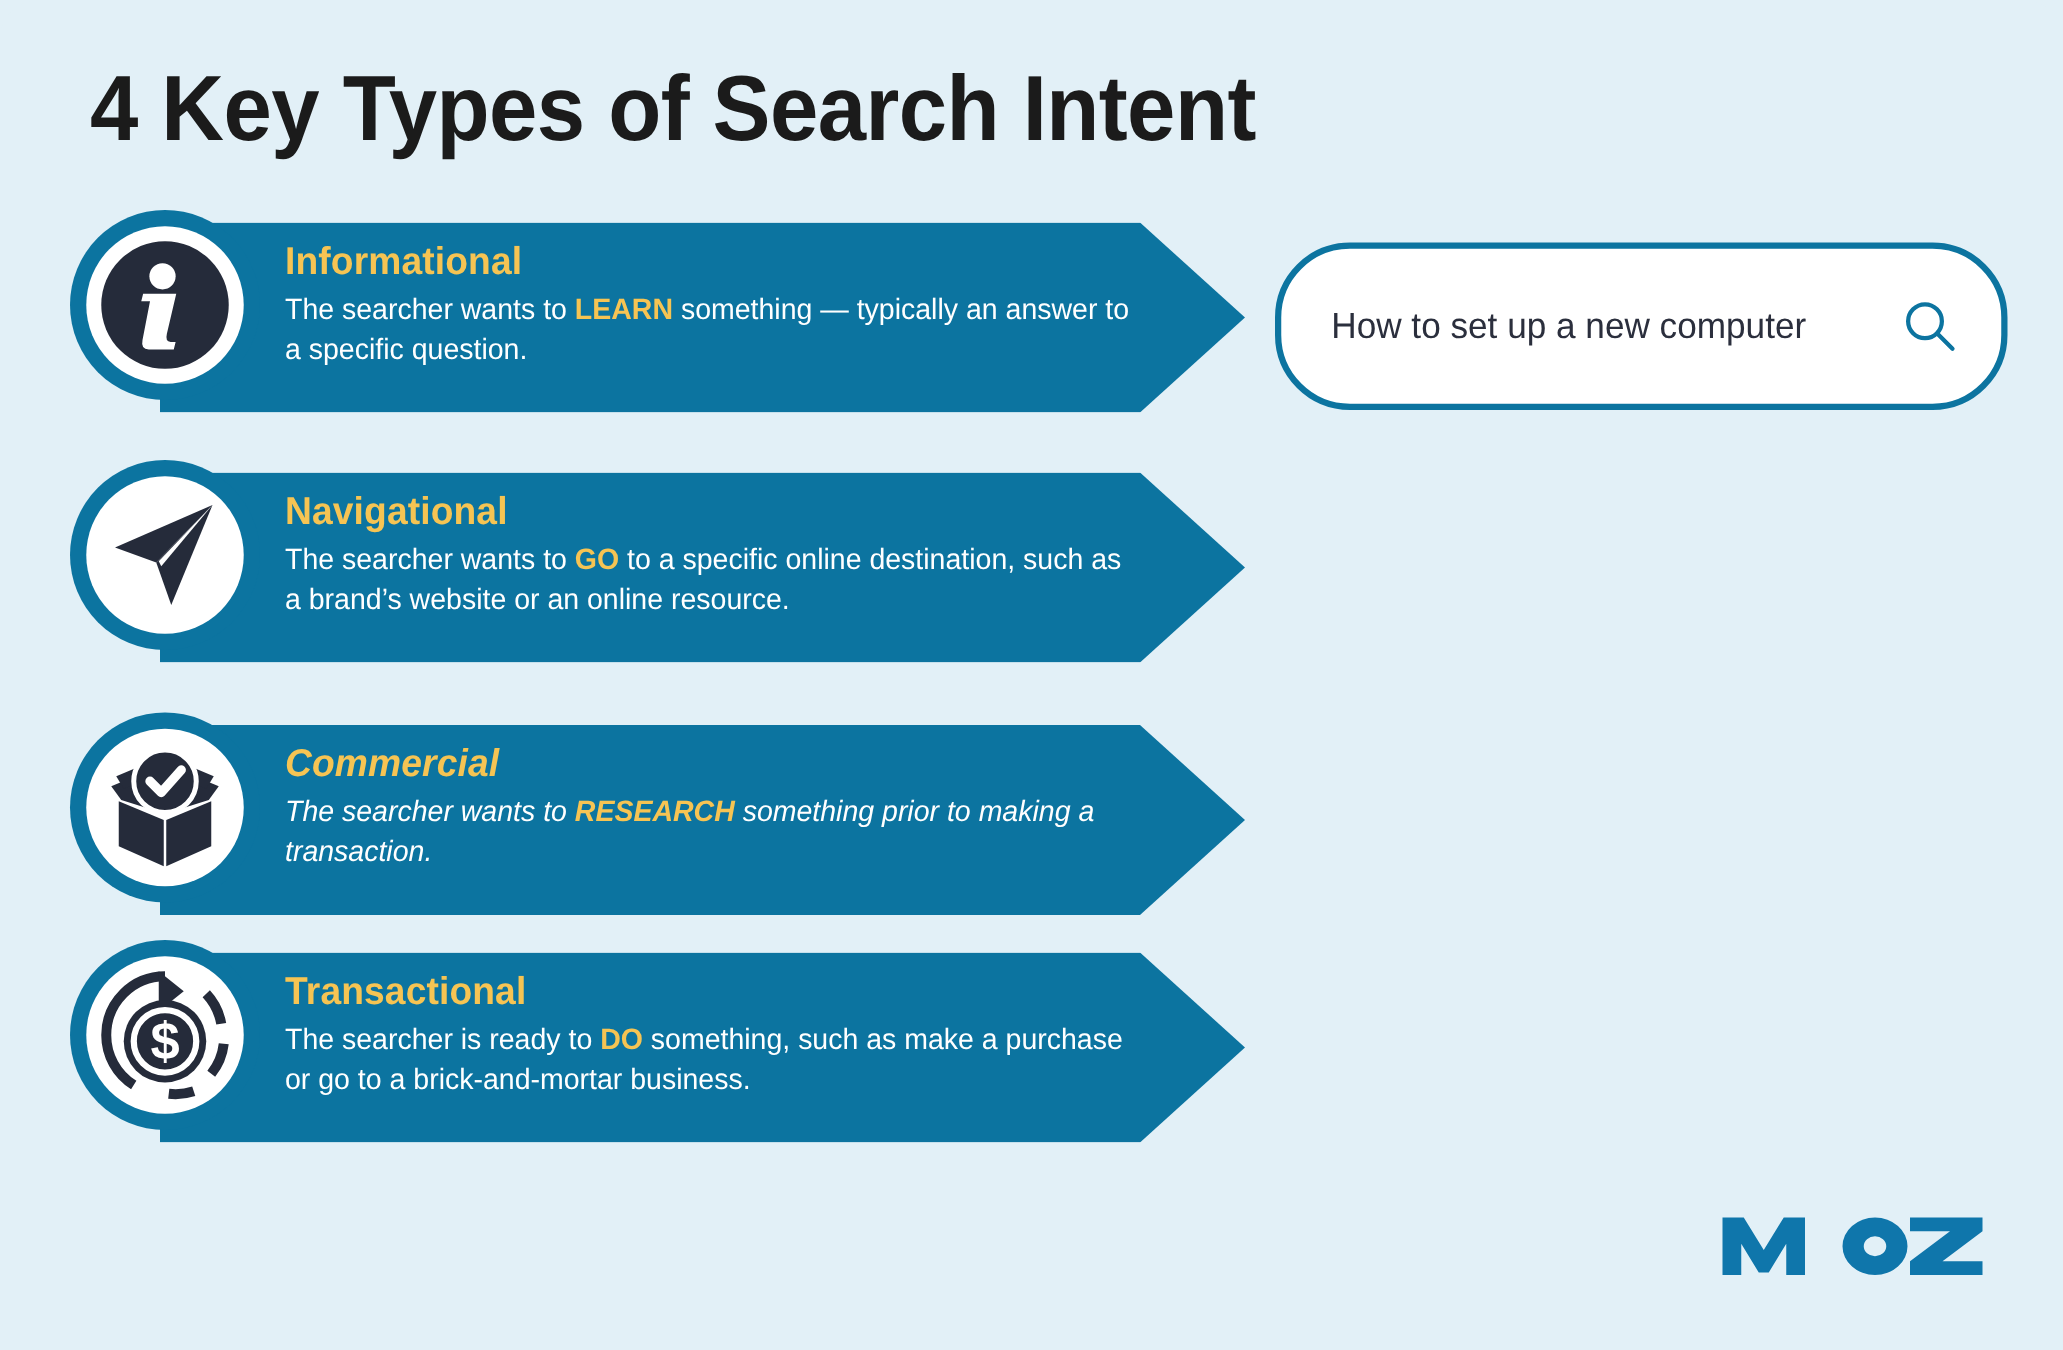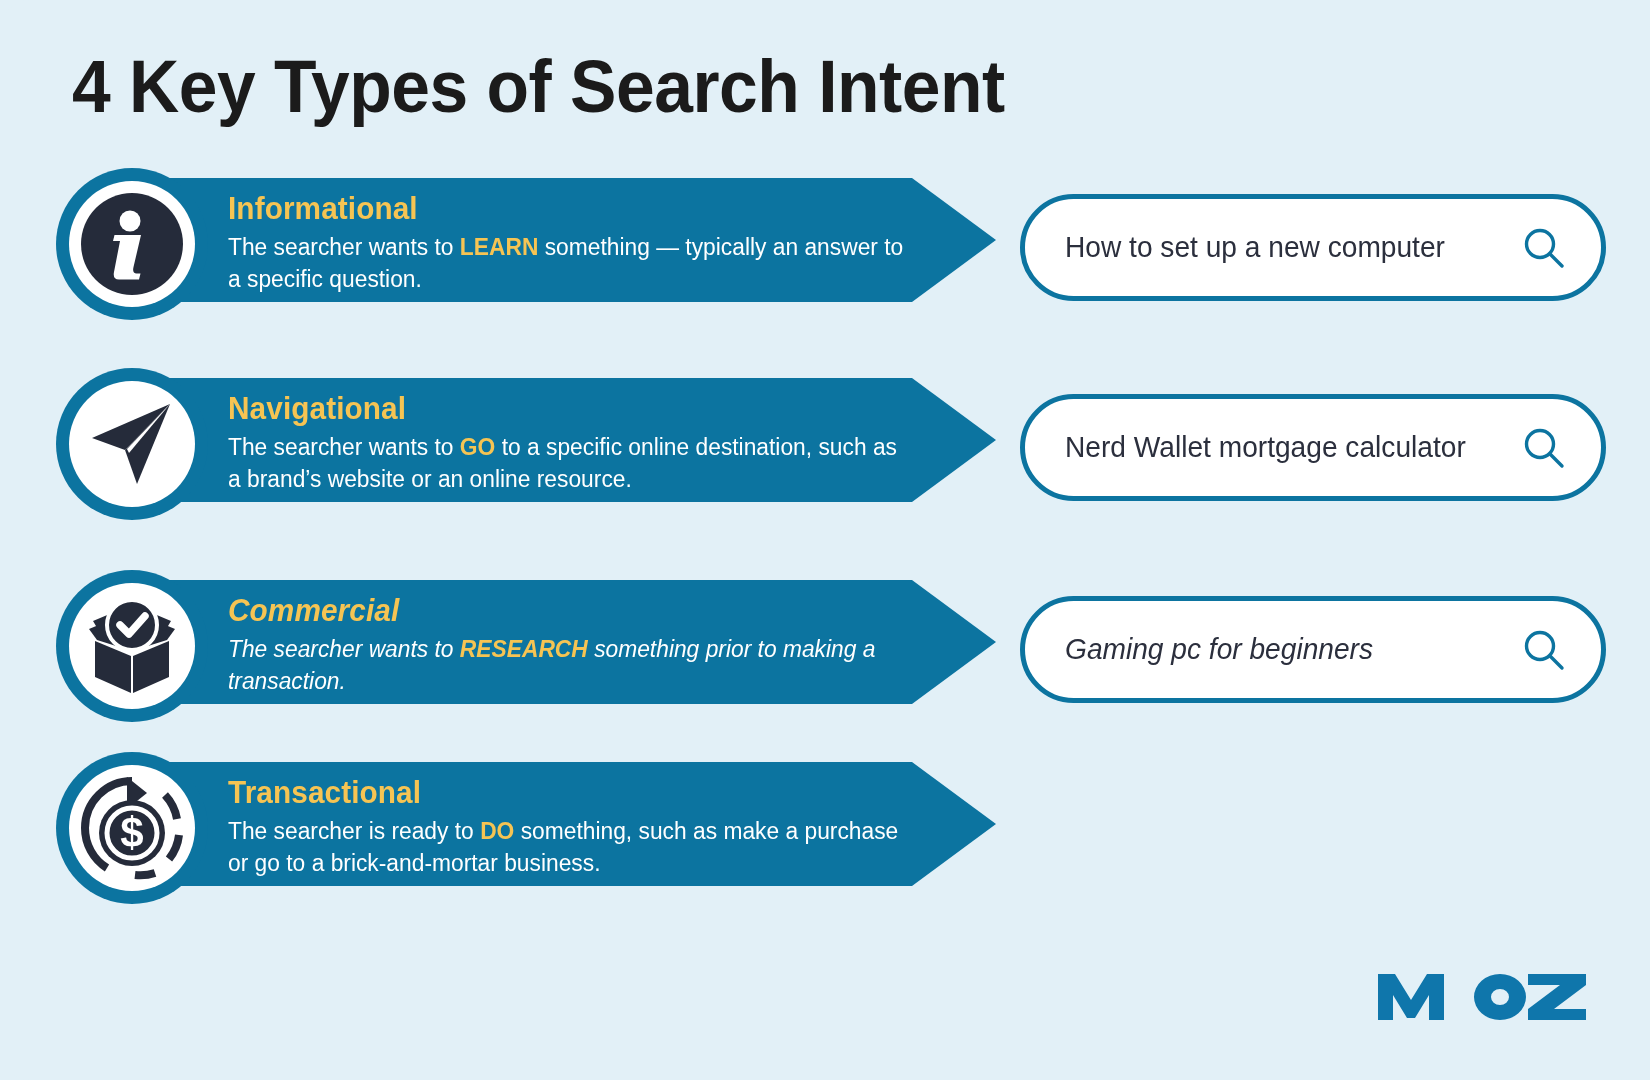--- a/index.html
+++ b/index.html
@@ -50,21 +50,21 @@
   .row-1 { top: 368px; }
   .row-2 { top: 570px; font-style: italic; }
   .row-3 { top: 752px; }
 
   
   .banner {
     position: absolute;
     left: 128px;
     top: 10px;
     width: 868px;
-    height: 124px;
+    height: 152px;
     background: #0c74a0;
     -webkit-clip-path: polygon(0 0, calc(100% - 84px) 0, 100% 50%, calc(100% - 84px) 100%, 0 100%);
     clip-path: polygon(0 0, calc(100% - 84px) 0, 100% 50%, calc(100% - 84px) 100%, 0 100%);
     padding: 14px 0 0 100px;
   }
 
   .banner-heading {
     color: #f6c453;
     font-size: 31px;
     font-weight: 700;
@@ -114,21 +114,21 @@
     position: relative;
   }
   .icon-inner svg { display: block; }
 
   
   .search-pill {
     position: absolute;
     top: 26px;
     left: 1020px;
     width: 586px;
-    height: 107px;
+    height: 134px;
     background: #ffffff;
     border: 5px solid #0c74a0;
     border-radius: 60px;
     display: flex;
     align-items: center;
     padding: 0 34px 0 40px;
     z-index: 3;
   }
   .search-text {
     flex: 1;
@@ -202,29 +202,20 @@
     <div class="icon-badge">
       <div class="icon-inner">
         <svg width="104" height="104" viewBox="0 0 104 104" aria-hidden="true">
           <path d="M90 12 L12 46 L45 58 Z" fill="#252b3a"></path>
           <path d="M90 12 L45 58 L57 92 Z" fill="#252b3a"></path>
           <path d="M90 12 L49 61 L47 57 Z" fill="#ffffff"></path>
         </svg>
       </div>
     </div>
 
-    <div class="search-pill">
-      <div class="search-text">Nerd Wallet mortgage calculator</div>
-      <span class="search-icon">
-        <svg width="46" height="46" viewBox="0 0 46 46" aria-hidden="true">
-          <circle cx="19" cy="19" r="13.5" fill="none" stroke="#0c74a0" stroke-width="3.4"></circle>
-          <line x1="28.8" y1="28.8" x2="41" y2="41" stroke="#0c74a0" stroke-width="3.4" stroke-linecap="round"></line>
-        </svg>
-      </span>
-    </div>
   </div>
 
   <div class="row row-2">
 
     <div class="banner">
       <div class="banner-heading">Commercial</div>
       <div class="banner-body"><span>The searcher wants to </span><b>RESEARCH</b><span> something prior to making a transaction.</span></div>
     </div>
 
     <div class="icon-badge">
@@ -239,29 +230,20 @@
 
           <path d="M14 28 L33 20 L39 30 L20 38 Z" fill="#252b3a"></path>
           <path d="M92 28 L73 20 L67 30 L86 38 Z" fill="#252b3a"></path>
 
           <circle cx="53" cy="32" r="25" fill="#252b3a" stroke="#ffffff" stroke-width="4"></circle>
           <path d="M41 32 L50 41 L66 23" fill="none" stroke="#ffffff" stroke-width="7.5" stroke-linecap="round" stroke-linejoin="round"></path>
         </svg>
       </div>
     </div>
 
-    <div class="search-pill">
-      <div class="search-text">Gaming pc for beginners</div>
-      <span class="search-icon">
-        <svg width="46" height="46" viewBox="0 0 46 46" aria-hidden="true">
-          <circle cx="19" cy="19" r="13.5" fill="none" stroke="#0c74a0" stroke-width="3.4"></circle>
-          <line x1="28.8" y1="28.8" x2="41" y2="41" stroke="#0c74a0" stroke-width="3.4" stroke-linecap="round"></line>
-        </svg>
-      </span>
-    </div>
   </div>
 
   <div class="row row-3">
 
     <div class="banner">
       <div class="banner-heading">Transactional</div>
       <div class="banner-body"><span>The searcher is ready to </span><b>DO</b><span> something, such as make a purchase or go to a brick-and-mortar business.</span></div>
     </div>
 
     <div class="icon-badge">

